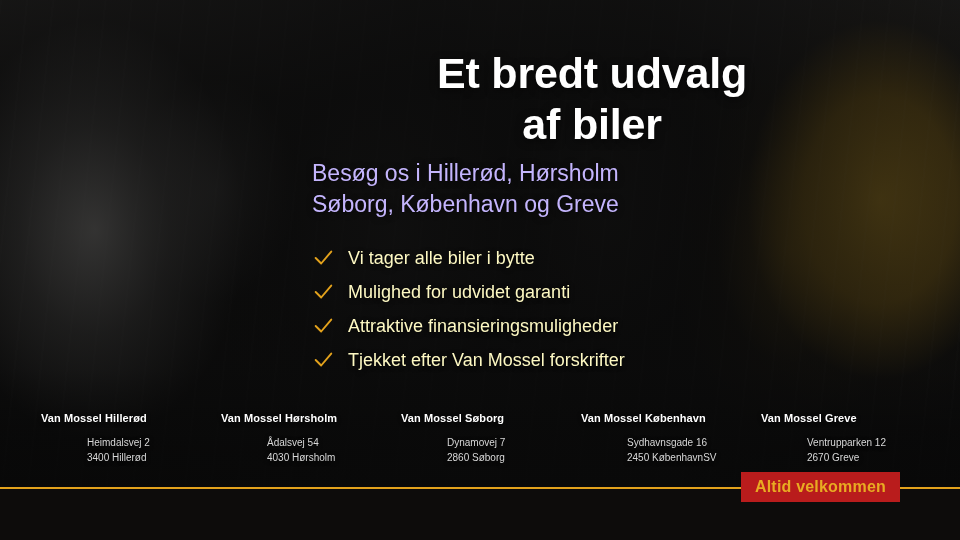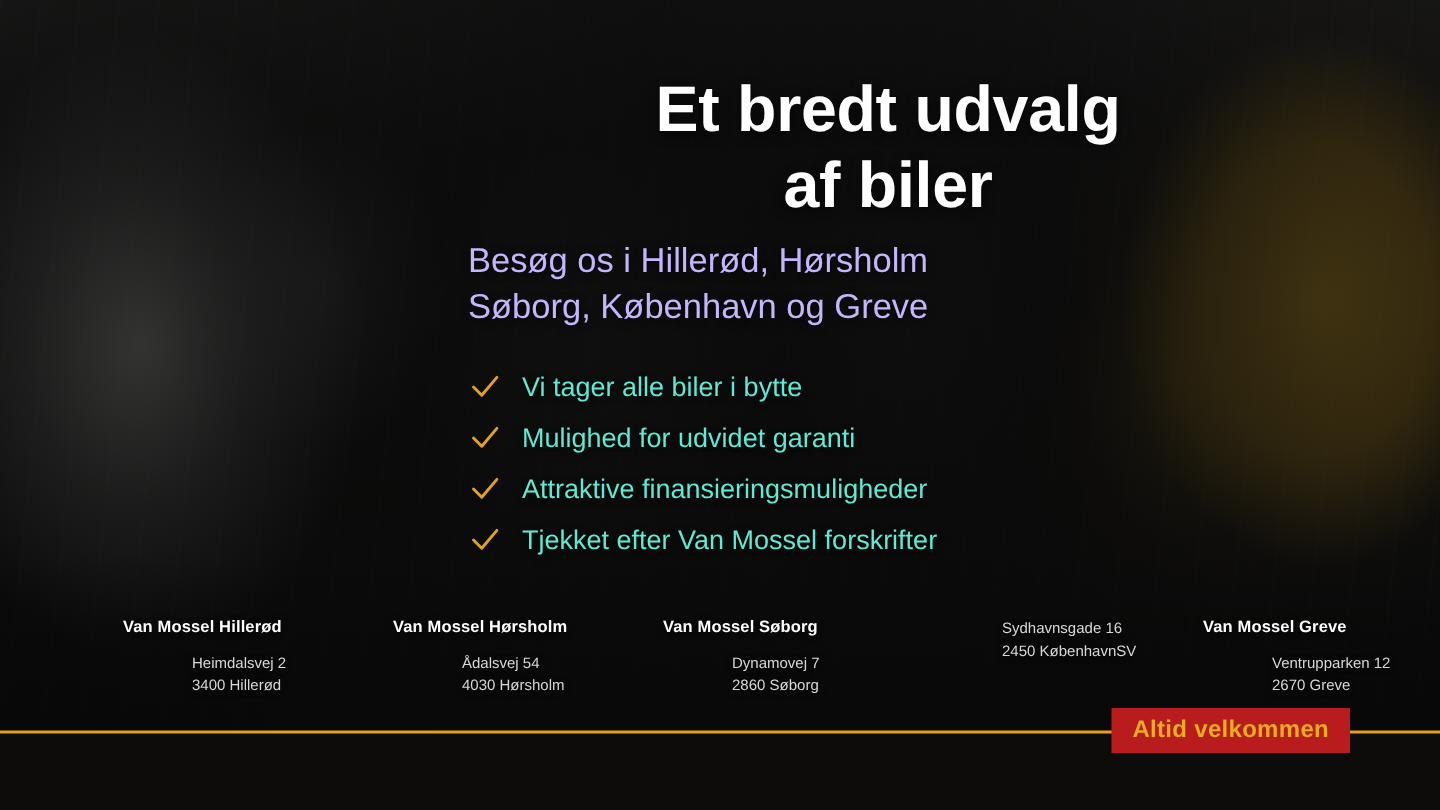--- a/index.html
+++ b/index.html
@@ -109,35 +109,35 @@
     margin-bottom: 4px;
   }
   .check {
     width: 22px;
     height: 22px;
     margin-right: 14px;
     flex: 0 0 auto;
     display: block;
   }
   .bullet-label {
-    color: #5eead4;
+    color: #fef9c3;
     font-size: 18px;
     font-weight: 400;
     line-height: 1;
     text-shadow: 0 1px 5px rgba(0,0,0,0.6);
   }
 
   
   .locations {
     position: absolute;
     left: 82px;
     top: 412px;
     right: 60px;
     display: flex;
-    justify-content: flex-start;
+    justify-content: center;
   }
   .loc {
     width: 180px;
     flex: 0 0 auto;
   }
   .loc-name {
     color: #ffffff;
     font-size: 11px;
     font-weight: 700;
     margin-bottom: 11px;
@@ -250,20 +250,21 @@
         <div class="loc-line">4030 Hørsholm</div>
       </div>
 
       <div class="loc">
         <div class="loc-name">Van Mossel Søborg</div>
         <div class="loc-line">Dynamovej 7</div>
         <div class="loc-line">2860 Søborg</div>
       </div>
 
       <div class="loc">
+        <div class="loc-name">Van Mossel København</div>
         <div class="loc-line">Sydhavnsgade 16</div>
         <div class="loc-line">2450 KøbenhavnSV</div>
       </div>
 
       <div class="loc">
         <div class="loc-name">Van Mossel Greve</div>
         <div class="loc-line">Ventrupparken 12</div>
         <div class="loc-line">2670 Greve</div>
       </div>
 

